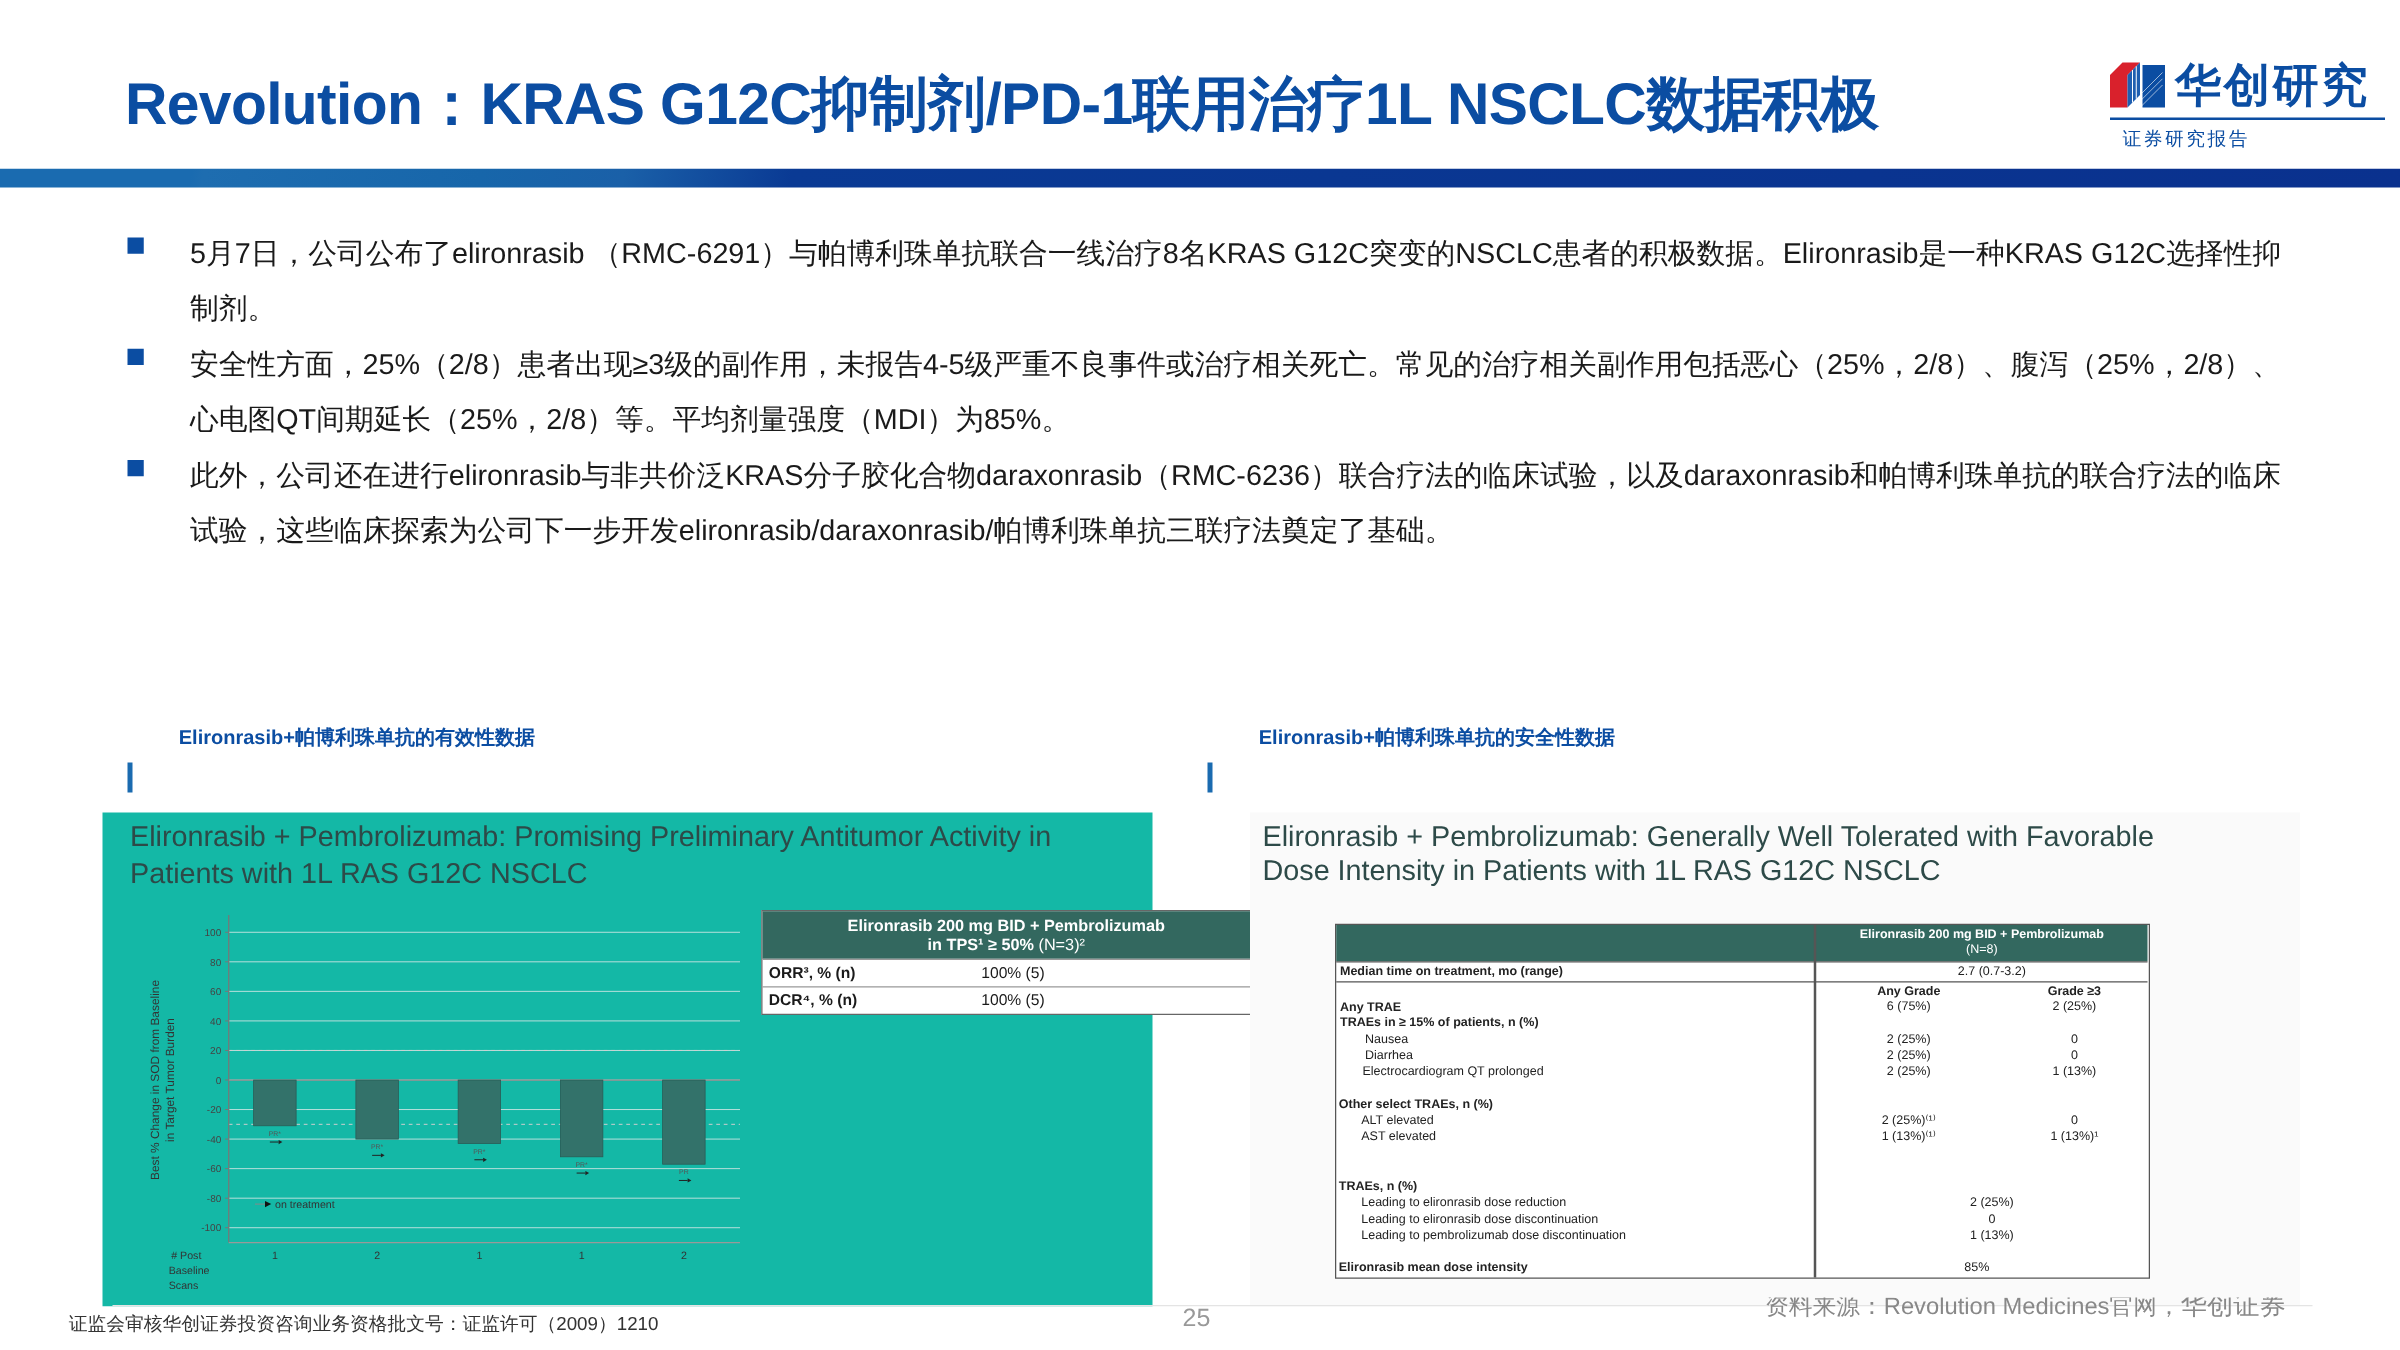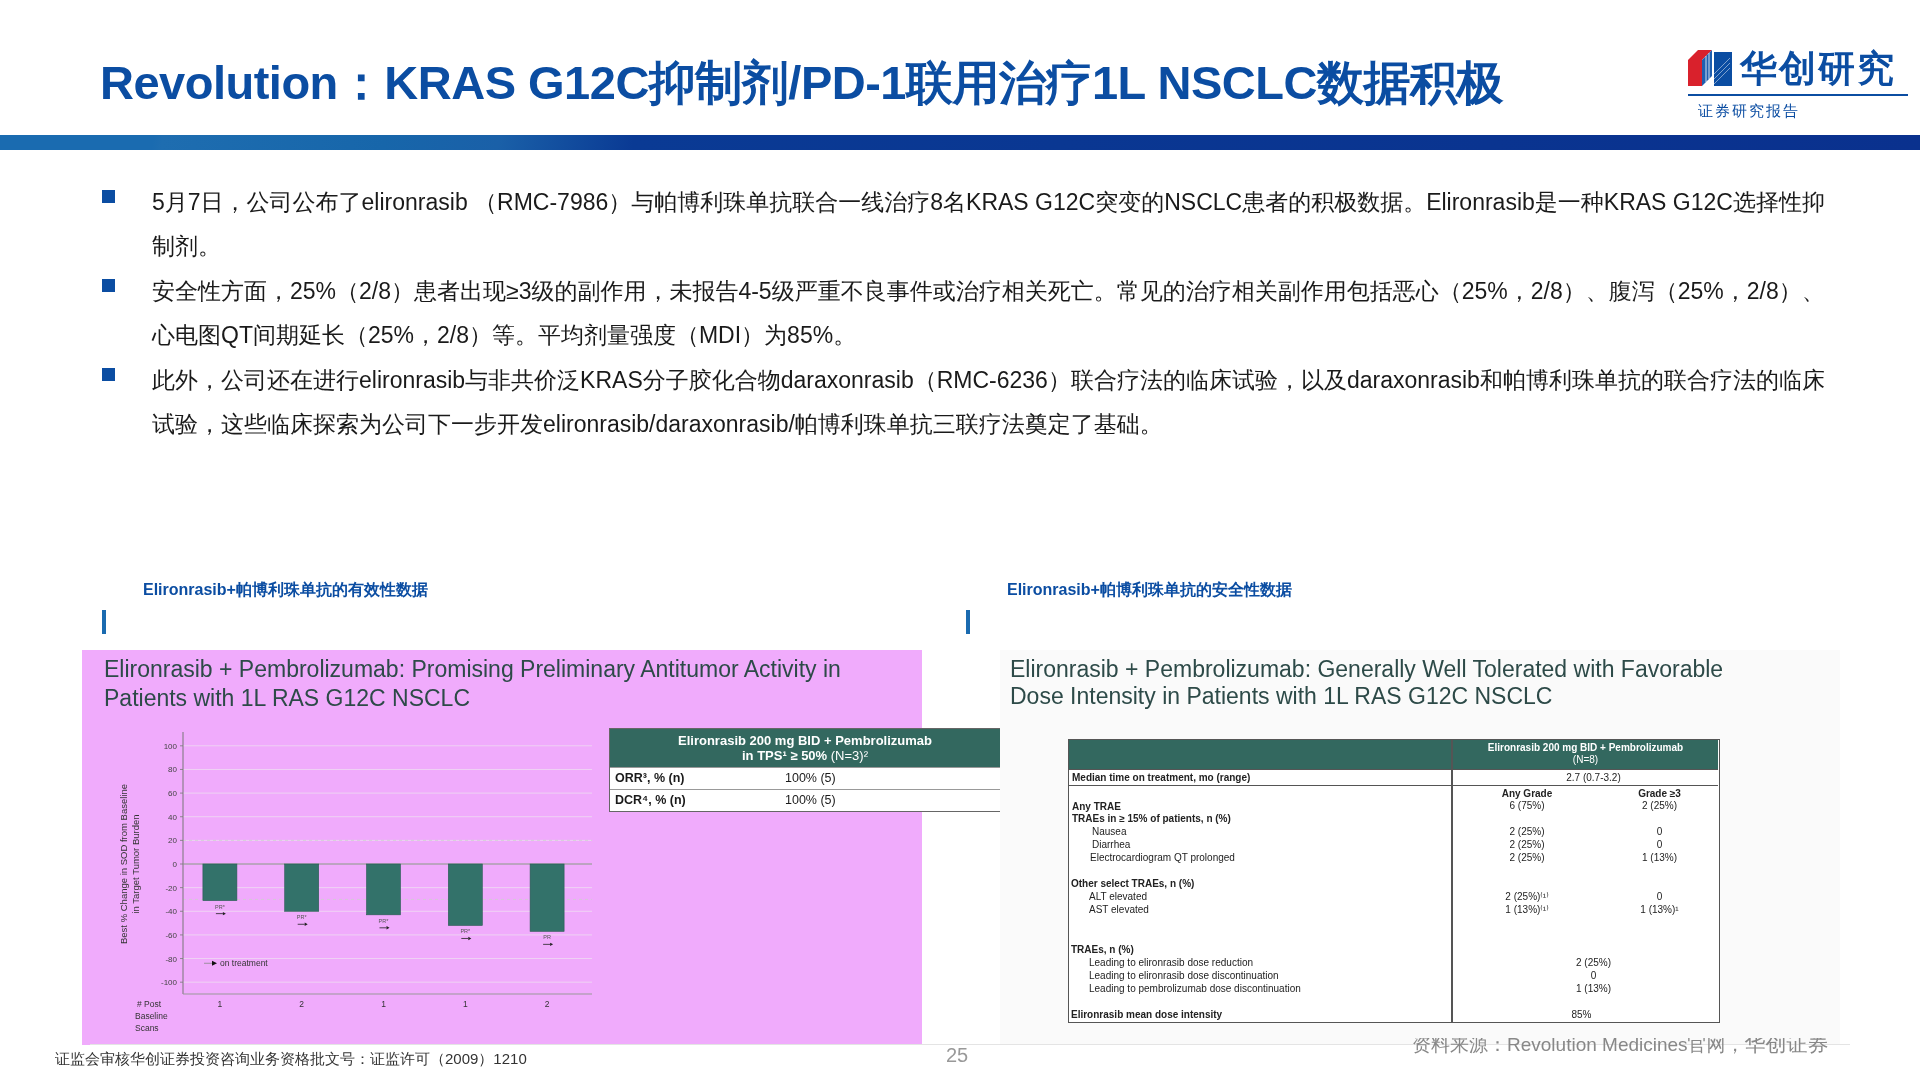--- a/index.html
+++ b/index.html
@@ -39,21 +39,21 @@
     .bullet-text { font-size: 23px; line-height: 44px; color: #1a1a1a; }
 
     
     .caption {
       position: absolute; top: 580px; font-size: 16px; font-weight: bold; color: #0b4da2; white-space: nowrap;
     }
     .caption-bar { position: absolute; top: 610px; width: 4px; height: 24px; background: #1a6bb0; }
 
     
     .panel-left {
-      position: absolute; left: 82px; top: 650px; width: 840px; height: 395px; background: #f0abfc;
+      position: absolute; left: 82px; top: 650px; width: 840px; height: 395px; background: #14b8a6;
     }
     .panel-title {
       position: absolute; font-size: 23px; color: #2d4a48; line-height: 30px;
     }
     .chart-wrap { position: absolute; left: 0; top: 72px; width: 520px; height: 320px; }
     .eff-table {
       position: absolute; left: 527px; top: 78px; width: 392px; border: 1.5px solid #666; background: #fff;
       border-collapse: collapse;
     }
     .eff-table .th {
@@ -116,21 +116,21 @@
     <div class="logo-name">华创研究</div>
     <div class="logo-rule"></div>
     <div class="logo-sub">证券研究报告</div>
   </div>
   <div class="header-bar"></div>
 </div>
 
 <div class="bullets">
   <div class="bullet">
     <span class="bullet-mark"></span>
-    <p class="bullet-text">5月7日，公司公布了elironrasib （RMC-7986）与帕博利珠单抗联合一线治疗8名KRAS G12C突变的NSCLC患者的积极数据。Elironrasib是一种KRAS G12C选择性抑制剂。</p>
+    <p class="bullet-text">5月7日，公司公布了elironrasib （RMC-6291）与帕博利珠单抗联合一线治疗8名KRAS G12C突变的NSCLC患者的积极数据。Elironrasib是一种KRAS G12C选择性抑制剂。</p>
   </div>
   <div class="bullet">
     <span class="bullet-mark"></span>
     <p class="bullet-text">安全性方面，25%（2/8）患者出现≥3级的副作用，未报告4-5级严重不良事件或治疗相关死亡。常见的治疗相关副作用包括恶心（25%，2/8）、腹泻（25%，2/8）、心电图QT间期延长（25%，2/8）等。平均剂量强度（MDI）为85%。</p>
   </div>
   <div class="bullet">
     <span class="bullet-mark"></span>
     <p class="bullet-text">此外，公司还在进行elironrasib与非共价泛KRAS分子胶化合物daraxonrasib（RMC-6236）联合疗法的临床试验，以及daraxonrasib和帕博利珠单抗的联合疗法的临床试验，这些临床探索为公司下一步开发elironrasib/daraxonrasib/帕博利珠单抗三联疗法奠定了基础。</p>
   </div>
 </div>

